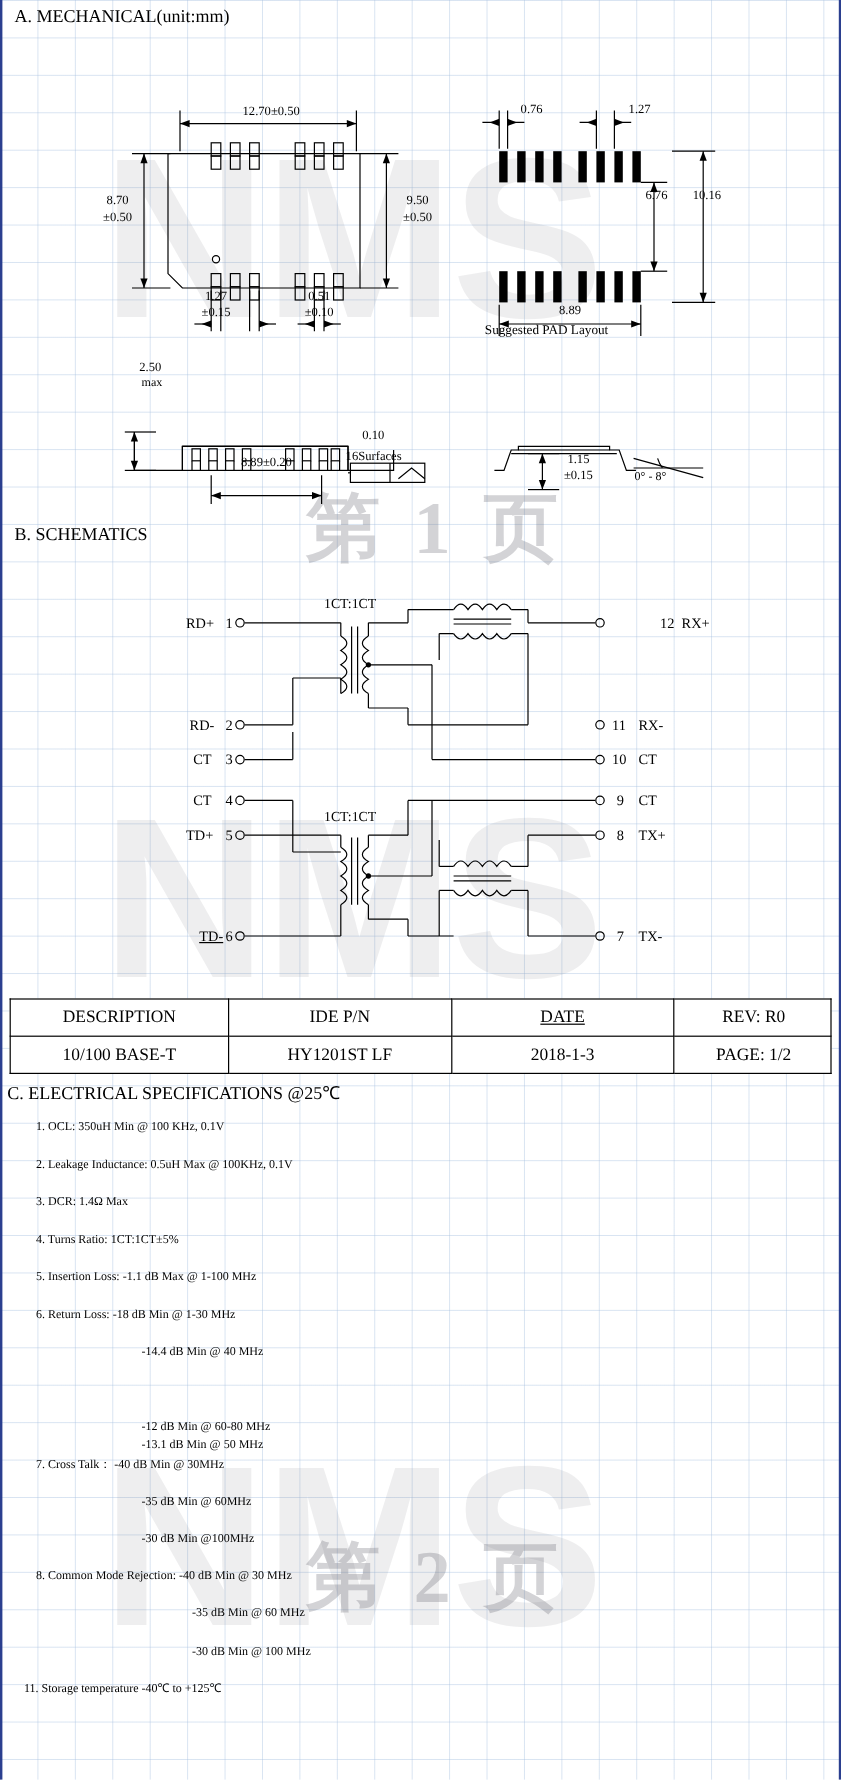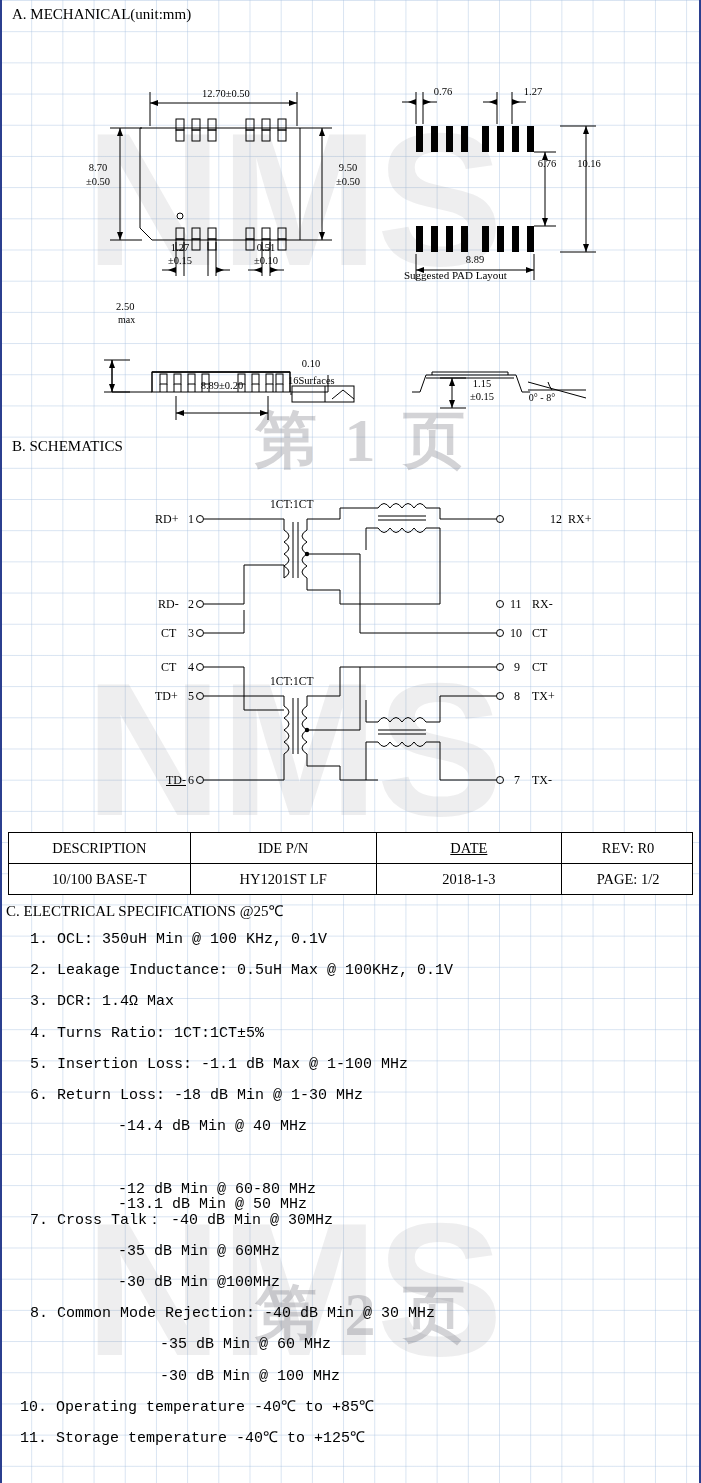--- a/index.html
+++ b/index.html
@@ -106,22 +106,22 @@
 
   
   .specs {
     position: absolute;
     left: 0px; top: 924px;
     width: 701px;
   }
   .spec-row {
     height: 31.2px;
     line-height: 31.2px;
-    font-size: 15px;
-    font-family: Liberation Mono, monospace;
+    font-size: 10px;
+    font-family: Liberation Serif, serif;
     white-space: nowrap;
     position: relative;
   }
   .spec-row span.txt { position:absolute; top:0; }
 
   svg { display:block; }
   .stroke { stroke:#000; fill:none; stroke-width:1; }
   .fillblk { fill:#000; stroke:none; }
 </style>
 </head>
@@ -545,20 +545,17 @@
     <div class="spec-row">
         <span class="txt" style="left:30px;">8. Common Mode Rejection: -40 dB Min @ 30 MHz</span>
       </div>
     <div class="spec-row">
         <span class="txt" style="left:160px;">-35 dB Min @ 60 MHz</span>
       </div>
     <div class="spec-row">
         <span class="txt" style="left:160px;">-30 dB Min @ 100 MHz</span>
       </div>
     <div class="spec-row">
-        <span class="txt" style="left:20px;">10. Operating temperature -40℃ to +85℃</span>
-      </div>
-    <div class="spec-row">
         <span class="txt" style="left:20px;">11. Storage temperature -40℃ to +125℃</span>
       </div>
   </div>
 
 </div>
 
 </body></html>

